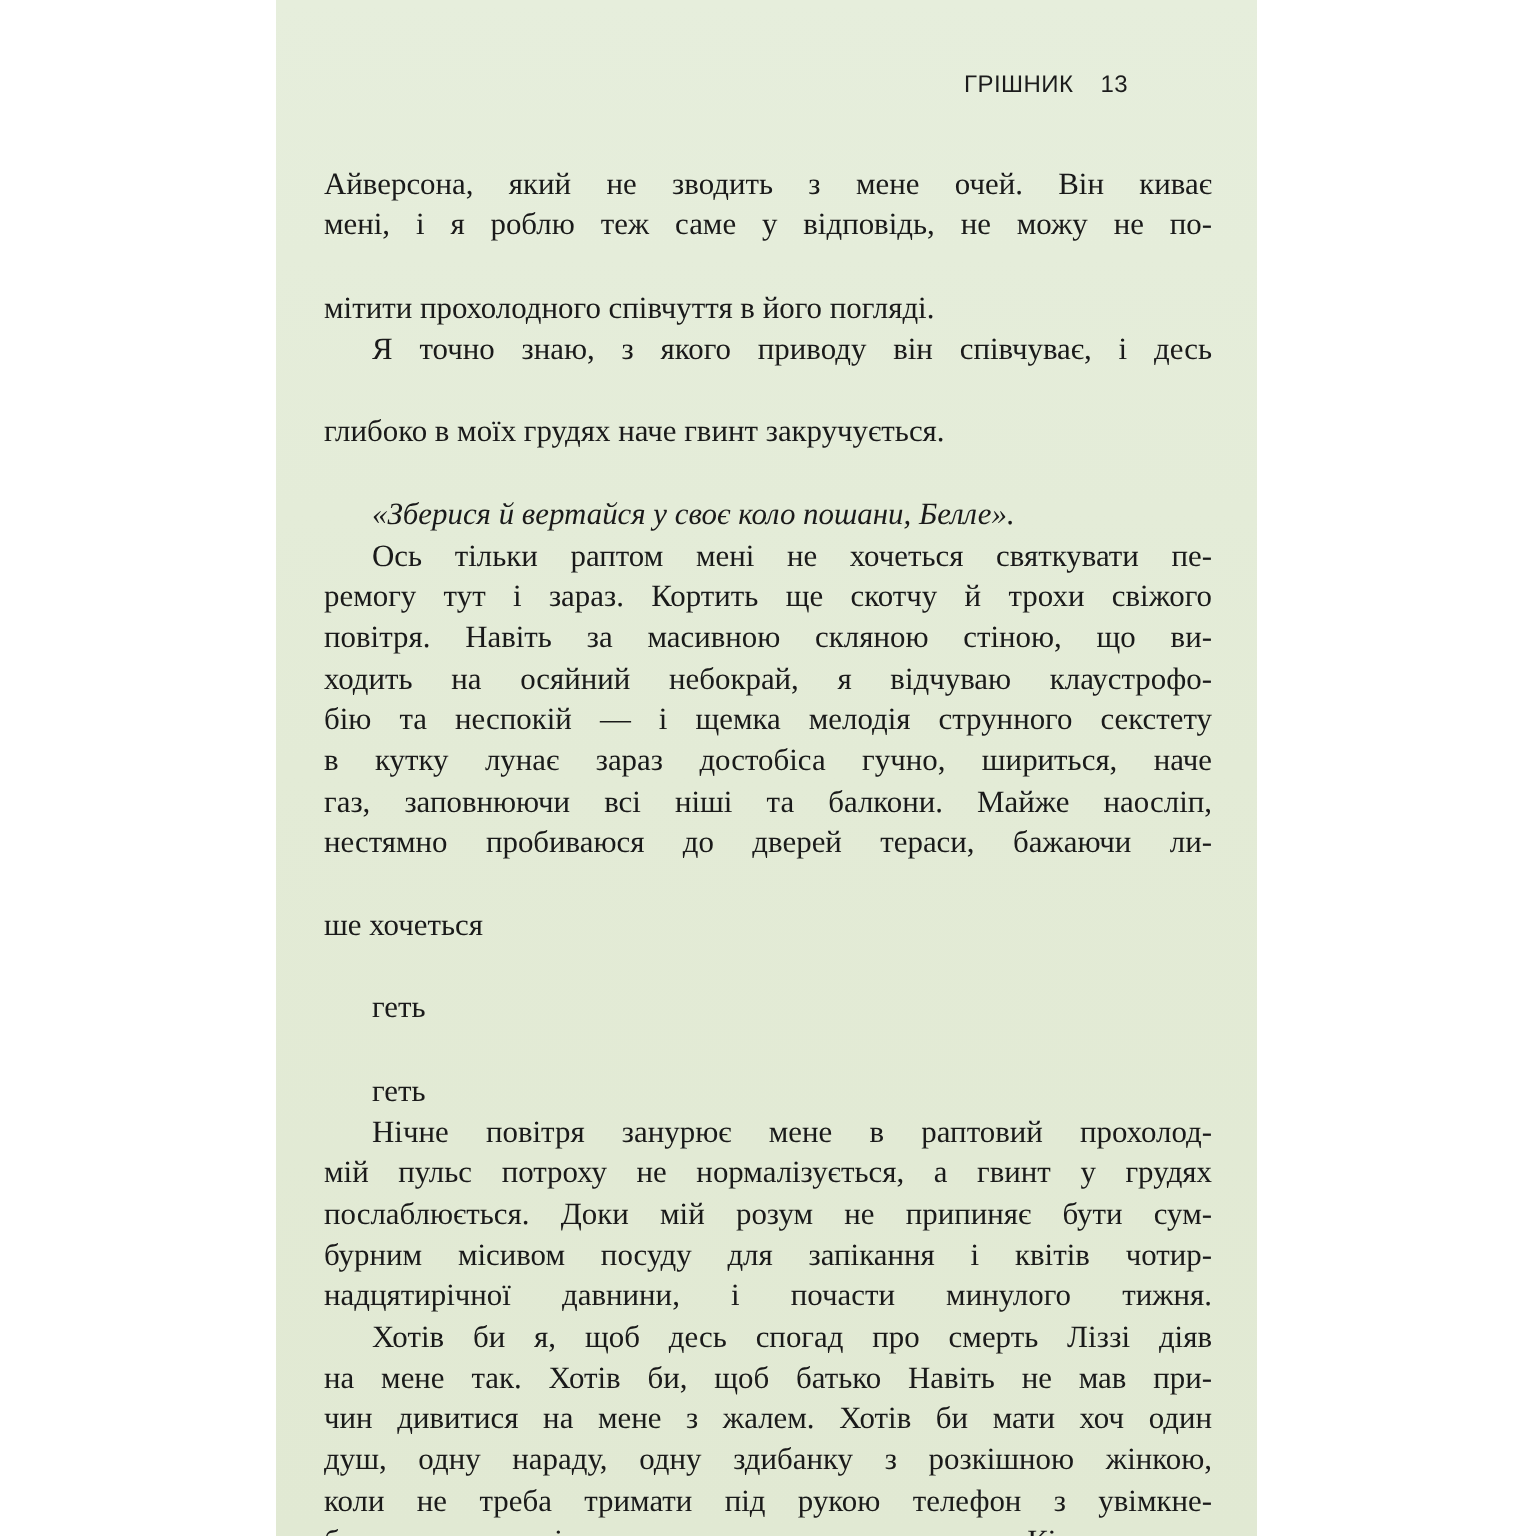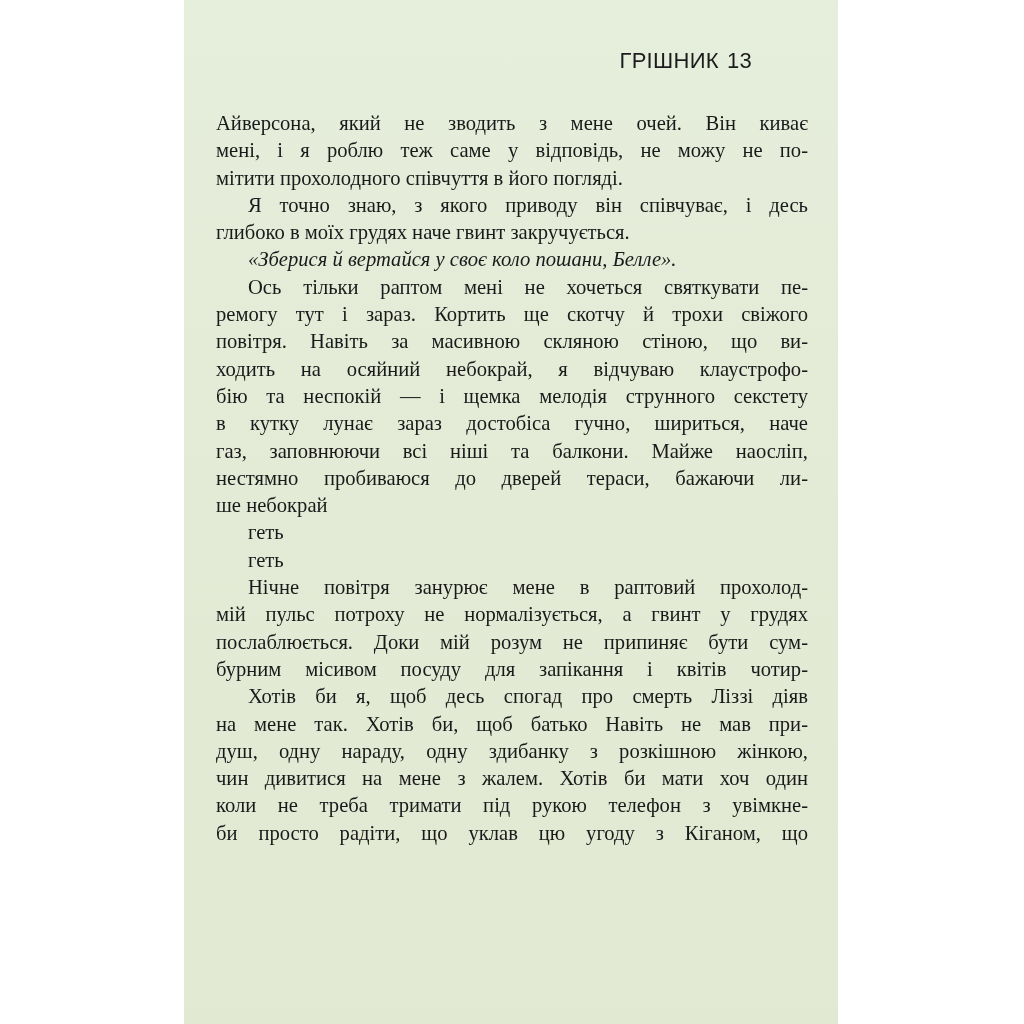--- a/index.html
+++ b/index.html
@@ -7,33 +7,33 @@
     width: 1024px; height: 1024px; background: #ffffff;
     position: relative; overflow: hidden;
   }
   .page {
     position: absolute; left: 184px; top: 0; width: 654px; height: 1024px;
     background: linear-gradient(180deg, #e6eedc 0%, #e3ebd6 50%, #e1e9d3 100%);
   }
   .header {
     position: absolute; top: 48px; right: 86px;
     font-family: "Liberation Sans", sans-serif;
-    font-size: 22px; color: #1c1c1c; letter-spacing: 0.3px;
-    display: flex; gap: 8px; align-items: center;
+    font-size: 16px; color: #1c1c1c; letter-spacing: 0.3px;
+    display: flex; gap: 18px; align-items: center;
   }
   .text {
     position: absolute; left: 32px; top: 110px; width: 592px;
     font-family: Liberation Serif, serif;
     font-size: 20.6px; line-height: 27.3px; color: #1a1a1a;
   }
   .line {
     display: block; white-space: nowrap; text-align: justify;
     text-align-last: justify; height: 27.3px;
   }
-  .line.last { text-align-last: left; }
+  .line.last { text-align-last: left; margin-top: 28px; }
   .line.indent { text-indent: 32px; }
   .line.italic { font-style: italic; }
 </style>
 </head>
 <body>
 
 <div class="page">
   <div class="header">
     <span>ГРІШНИК</span>
     <span>13</span>
@@ -46,27 +46,28 @@
       <span class="line last">глибоко в моїх грудях наче гвинт закручується.</span>
       <span class="line indent last italic">«Зберися й вертайся у своє коло пошани, Белле».</span>
       <span class="line indent">Ось тільки раптом мені не хочеться святкувати пе-</span>
       <span class="line">ремогу тут і зараз. Кортить ще скотчу й трохи свіжого</span>
       <span class="line">повітря. Навіть за масивною скляною стіною, що ви-</span>
       <span class="line">ходить на осяйний небокрай, я відчуваю клаустрофо-</span>
       <span class="line">бію та неспокій — і щемка мелодія струнного секстету</span>
       <span class="line">в кутку лунає зараз достобіса гучно, шириться, наче</span>
       <span class="line">газ, заповнюючи всі ніші та балкони. Майже наосліп,</span>
       <span class="line">нестямно пробиваюся до дверей тераси, бажаючи ли-</span>
-      <span class="line last">ше небокрай</span>
+      <span class="line last">ше хочеться</span>
       <span class="line indent last">геть</span>
       <span class="line indent last">геть</span>
       <span class="line indent">Нічне повітря занурює мене в раптовий прохолод-</span>
       <span class="line">мій пульс потроху не нормалізується, а гвинт у грудях</span>
       <span class="line">послаблюється. Доки мій розум не припиняє бути сум-</span>
       <span class="line">бурним місивом посуду для запікання і квітів чотир-</span>
+      <span class="line">надцятирічної давнини, і почасти минулого тижня.</span>
       <span class="line indent">Хотів би я, щоб десь спогад про смерть Ліззі діяв</span>
       <span class="line">на мене так. Хотів би, щоб батько Навіть не мав при-</span>
+      <span class="line">чин дивитися на мене з жалем. Хотів би мати хоч один</span>
       <span class="line">душ, одну нараду, одну здибанку з розкішною жінкою,</span>
-      <span class="line">чин дивитися на мене з жалем. Хотів би мати хоч один</span>
       <span class="line">коли не треба тримати під рукою телефон з увімкне-</span>
       <span class="line">би просто радіти, що уклав цю угоду з Кіганом, що</span>
     </div>
 </div>
 
 </body></html>

